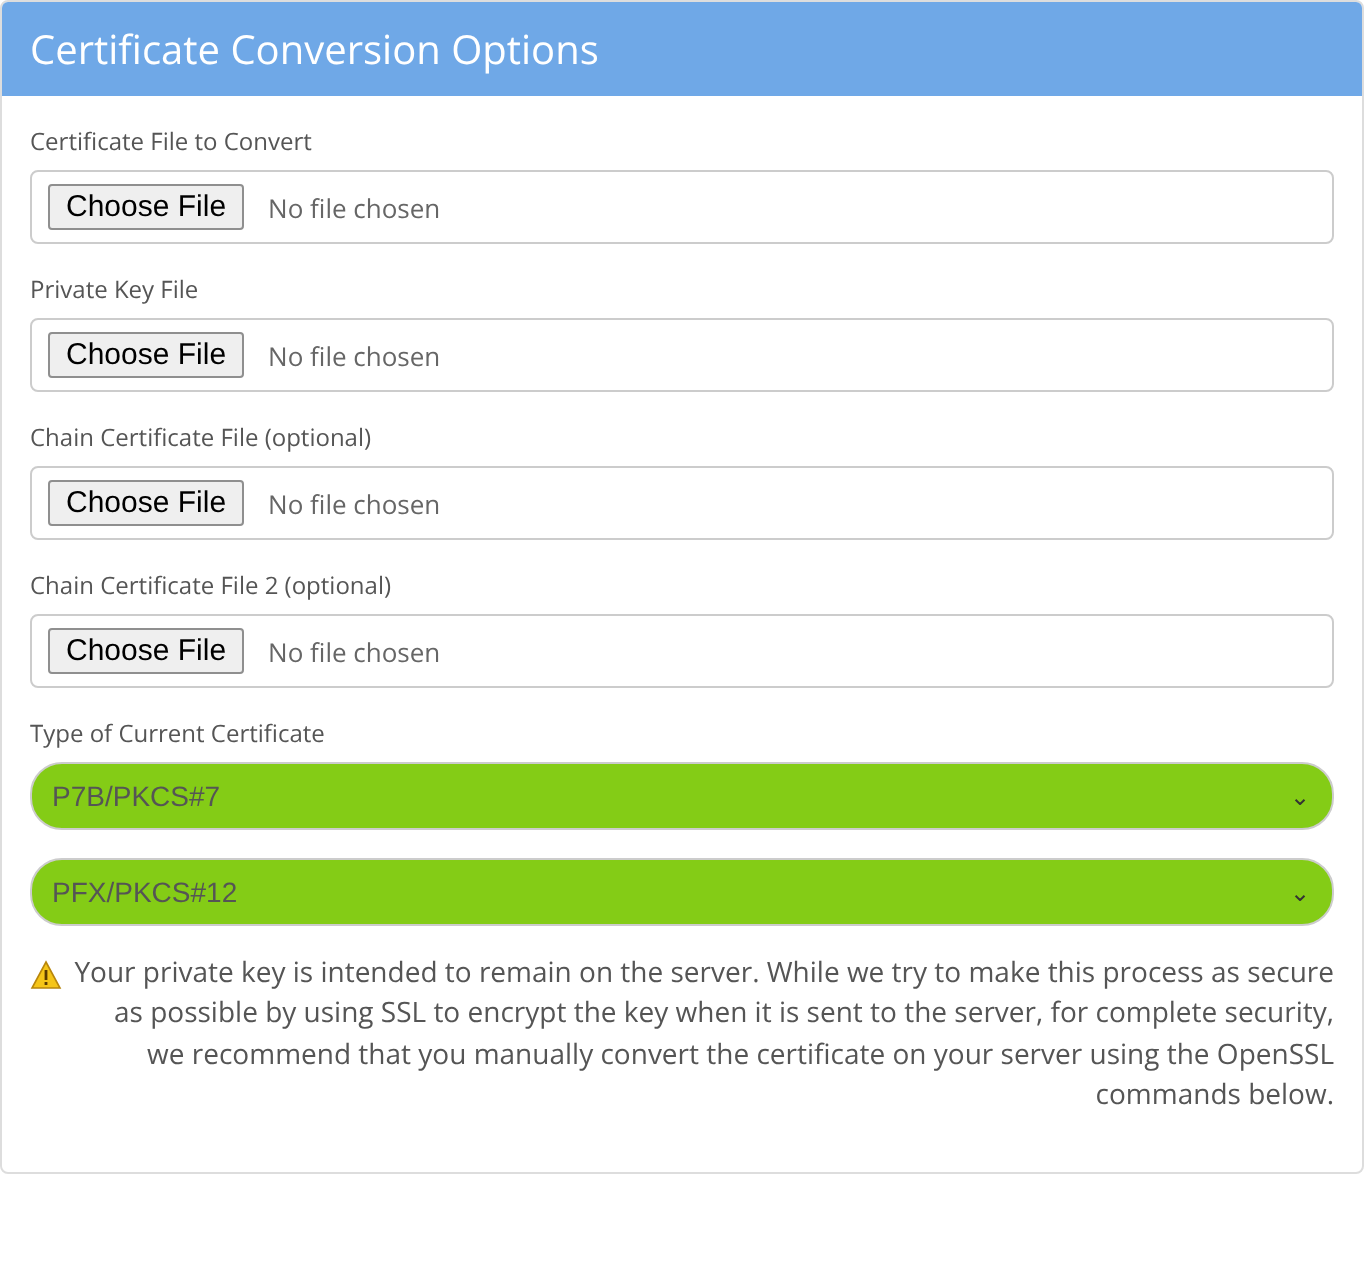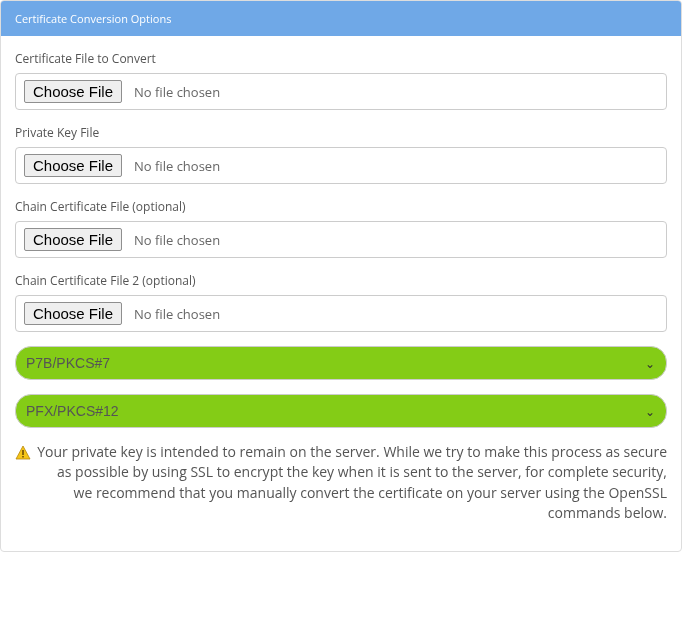--- a/index.html
+++ b/index.html
@@ -15,21 +15,21 @@
     .panel {
       width: 682px;
       border: 1px solid #ddd;
       border-radius: 4px;
       overflow: hidden;
     }
     .panel-header {
       background: #6fa8e7;
       color: #fff;
       padding: 10px 14px;
-      font-size: 11px;
+      font-size: 20px;
       font-weight: 400;
     }
     .panel-body {
       padding: 14px 14px 16px 14px;
     }
     .form-group {
       margin-bottom: 14px;
     }
     .form-label {
       display: block;
@@ -145,20 +145,21 @@
 
     <div class="form-group">
       <label class="form-label">Chain Certificate File 2 (optional)</label>
       <div class="file-wrap">
         <button class="choose-btn">Choose File</button>
         <span class="file-status">No file chosen</span>
       </div>
     </div>
 
     <div class="form-group">
+      <label class="form-label">Type of Current Certificate</label>
       <div class="select-wrap">
         <select>
           <option>P7B/PKCS#7</option>
         </select>
         <span class="select-caret">⌄</span>
       </div>
     </div>
 
     <div class="form-group">
       <div class="select-wrap">

